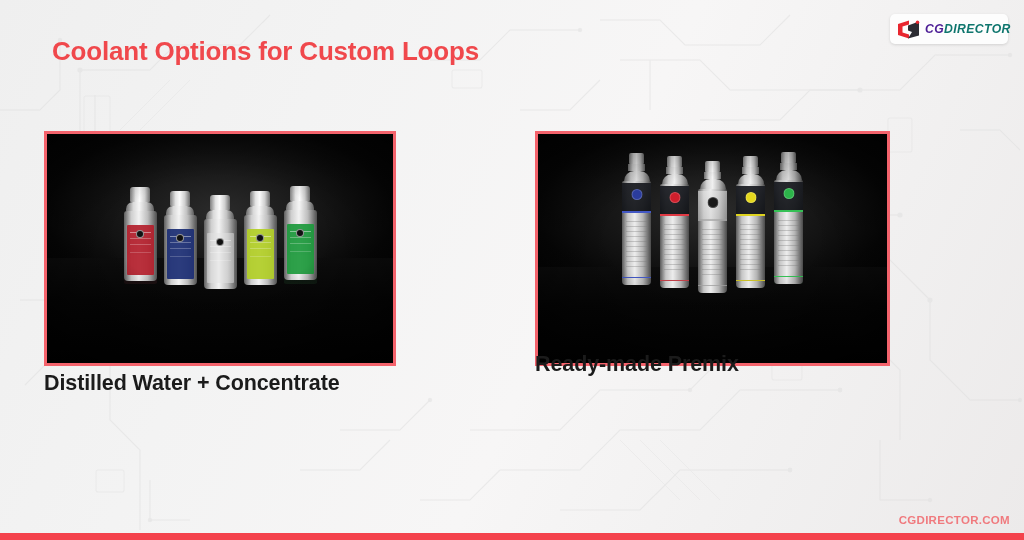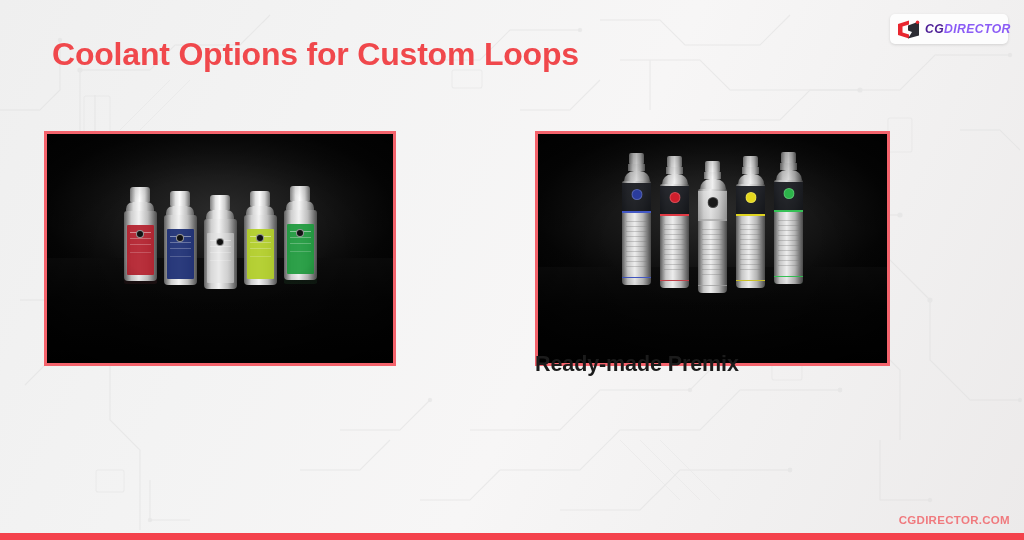--- a/index.html
+++ b/index.html
@@ -38,21 +38,21 @@
     left: 0; right: 0; bottom: 0;
     height: 7px;
     background: #f4424c;
   }
 
   
   .title {
     position: absolute;
     left: 52px;
     top: 36px;
-    font-size: 32px;
+    font-size: 26px;
     font-weight: bold;
     color: #f0484c;
     letter-spacing: -0.2px;
     white-space: nowrap;
   }
 
   
   .logo-badge {
     position: absolute;
     right: 16px;
@@ -75,21 +75,21 @@
   }
   .logo-text {
     font-size: 12.2px;
     font-weight: bold;
     font-style: italic;
     letter-spacing: 0.4px;
     line-height: 1;
     white-space: nowrap;
   }
   .logo-cg { color: #4c1d95; }
-  .logo-director { color: #8b5cf6; }
+  .logo-director { color: #0f766e; }
 
   
   .card {
     position: absolute;
     border: 3px solid #f4636c;
     background: #000;
     overflow: hidden;
   }
   .card.left  { left: 44px;  top: 131px; width: 352px; height: 235px; }
   .card.right { left: 535px; top: 131px; width: 355px; height: 235px; }
@@ -527,18 +527,19 @@
             <div class="textlines"></div>
             <div class="baseline" style="background:#35c055;"></div>
           </div>
         </div>
       </div>
 
       <div class="vignette"></div>
     </div>
   </div>
 
+  <div class="caption left">Distilled Water + Concentrate</div>
   <div class="caption right">Ready-made Premix</div>
 
   <div class="watermark">CGDIRECTOR.COM</div>
   <div class="bottom-bar"></div>
 
 </div>
 
 </body></html>

